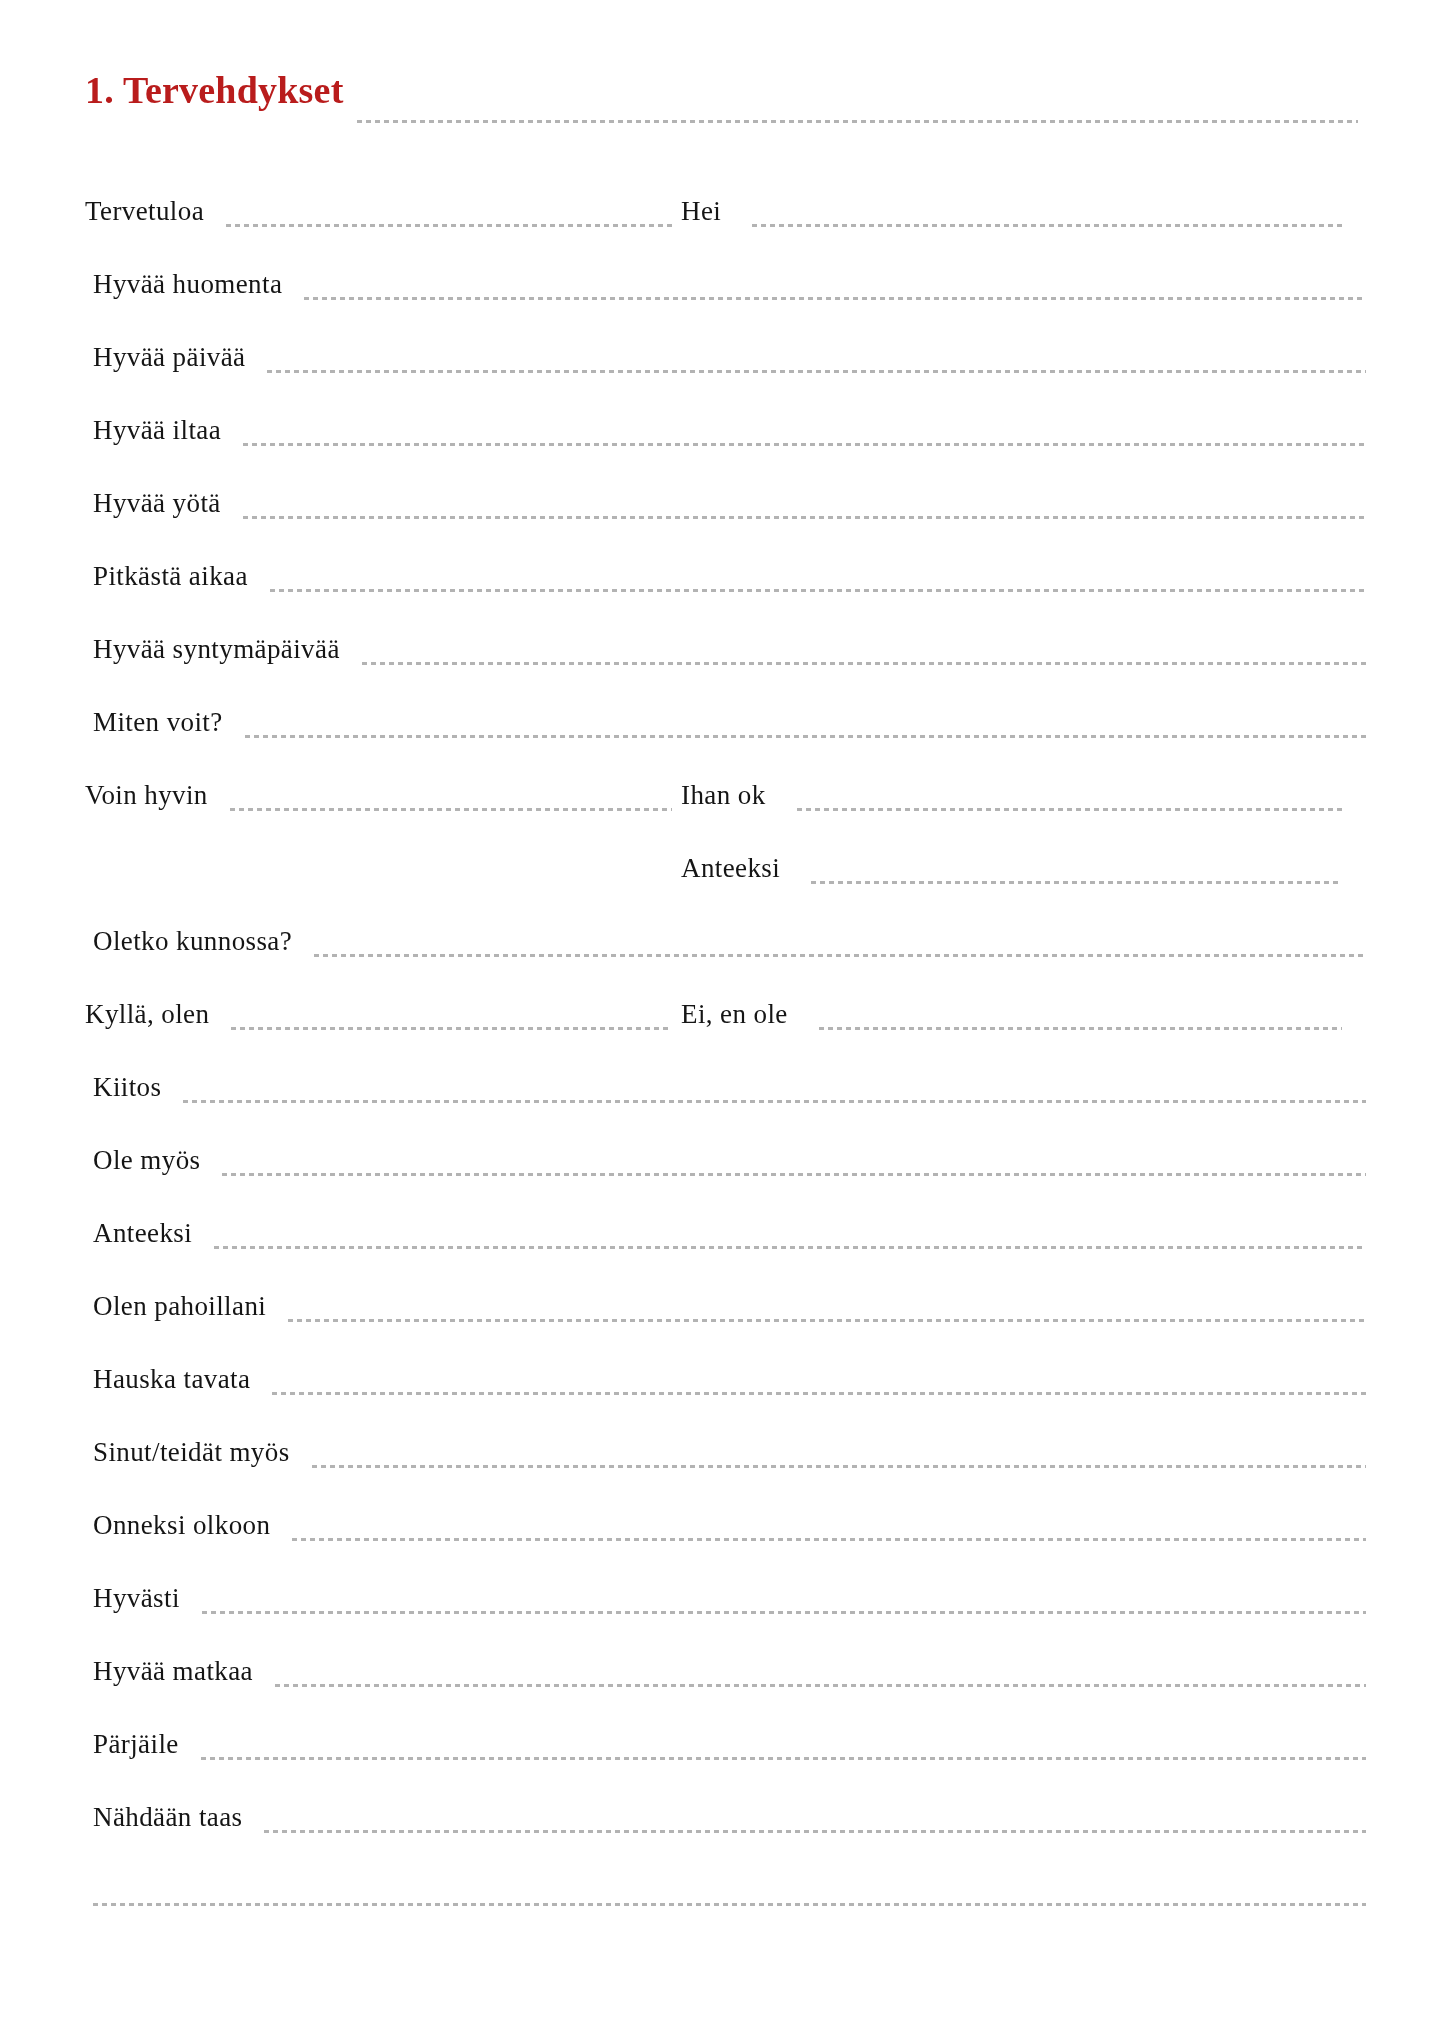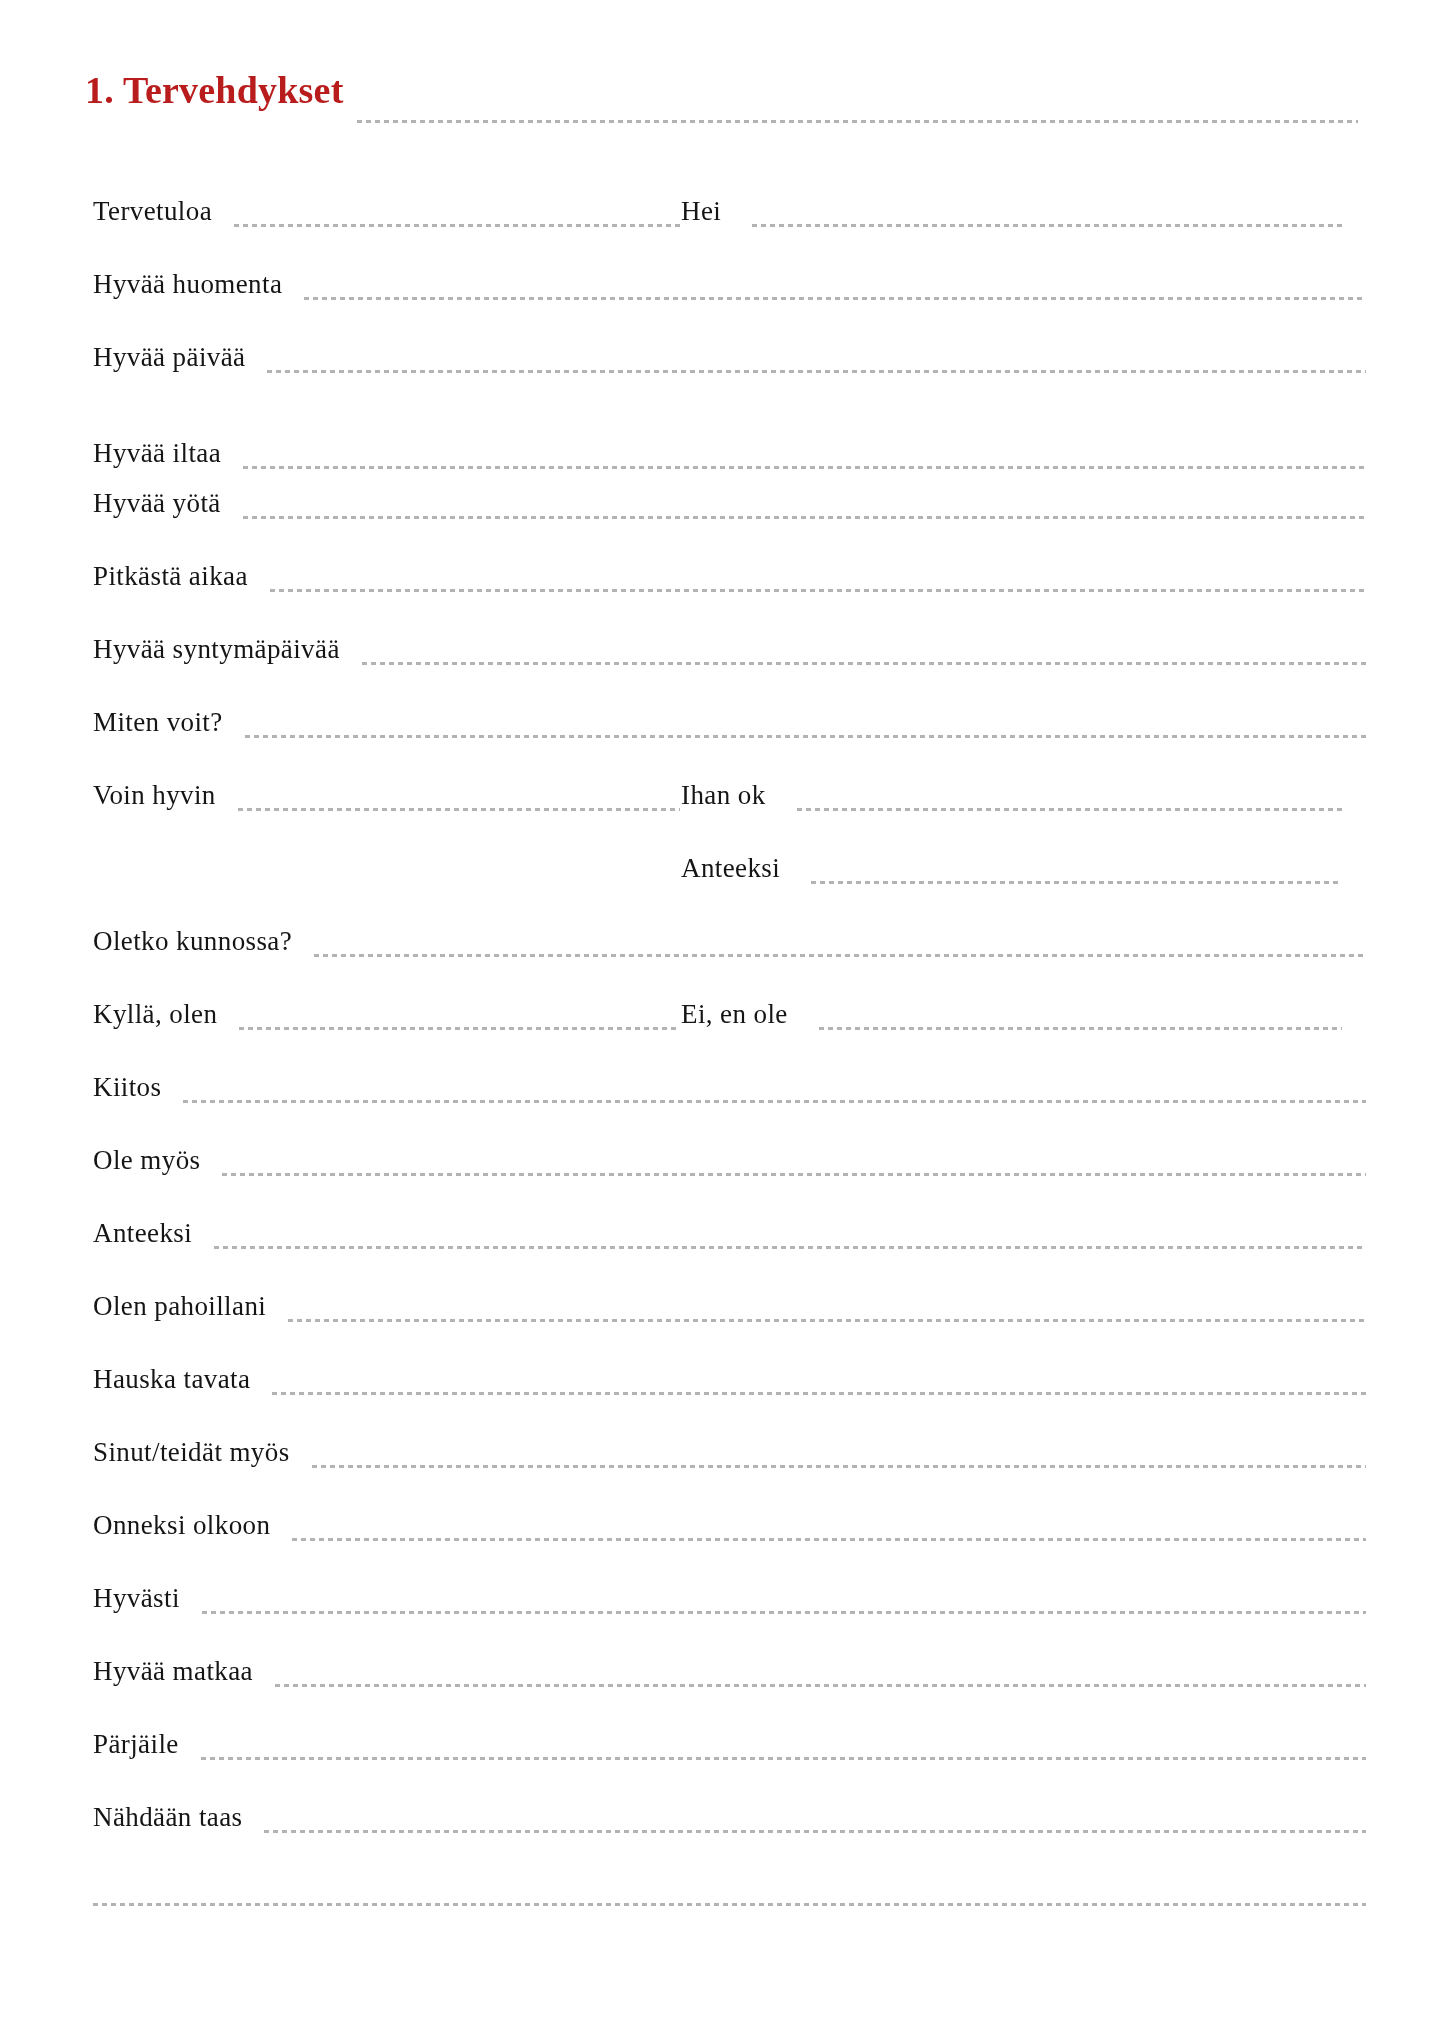--- a/index.html
+++ b/index.html
@@ -48,21 +48,21 @@
     height: 36px;
   }
   .cell {
     position: absolute;
     top: 0;
     height: 36px;
     display: flex;
     align-items: flex-end;
   }
   .cell.full { left: 8px; width: 1273px; }
-  .cell.colL { left: 8px; width: 587px; }
+  .cell.colL { left: 0; width: 587px; }
   .cell.colR { left: 596px; width: 661px; gap: 9px; }
   .lbl {
     font-size: 27px;
     line-height: 36px;
     color: #151515;
     letter-spacing: 0.4px;
     white-space: pre;
   }
   .cell .dots {
     margin: 0 0 2px 22px;
@@ -95,21 +95,21 @@
           <span class="lbl">Hyvää huomenta</span>
           <div class="dots"></div>
         </div>
       </div>
       <div class="row" style="top: 339px;">
         <div class="cell full">
           <span class="lbl">Hyvää päivää</span>
           <div class="dots"></div>
         </div>
       </div>
-      <div class="row" style="top: 412px; margin-top: 23px;">
+      <div class="row" style="top: 412px;">
         <div class="cell full">
           <span class="lbl">Hyvää iltaa</span>
           <div class="dots"></div>
         </div>
       </div>
       <div class="row" style="top: 485px;">
         <div class="cell full">
           <span class="lbl">Hyvää yötä</span>
           <div class="dots"></div>
         </div>

